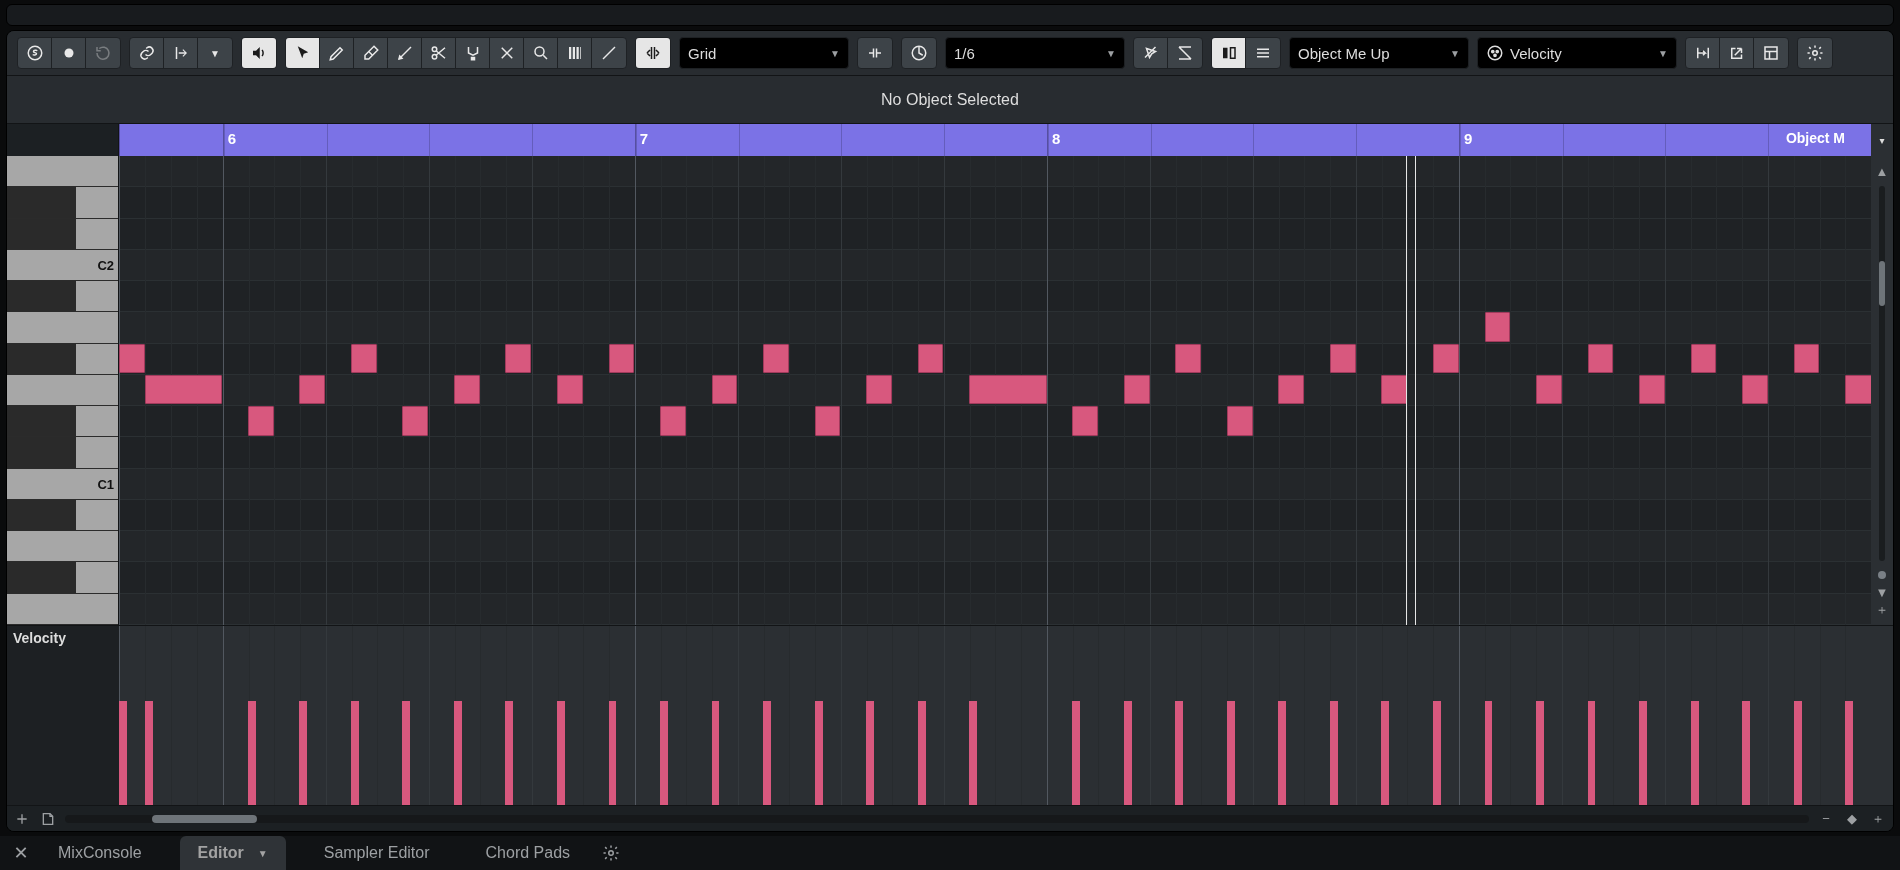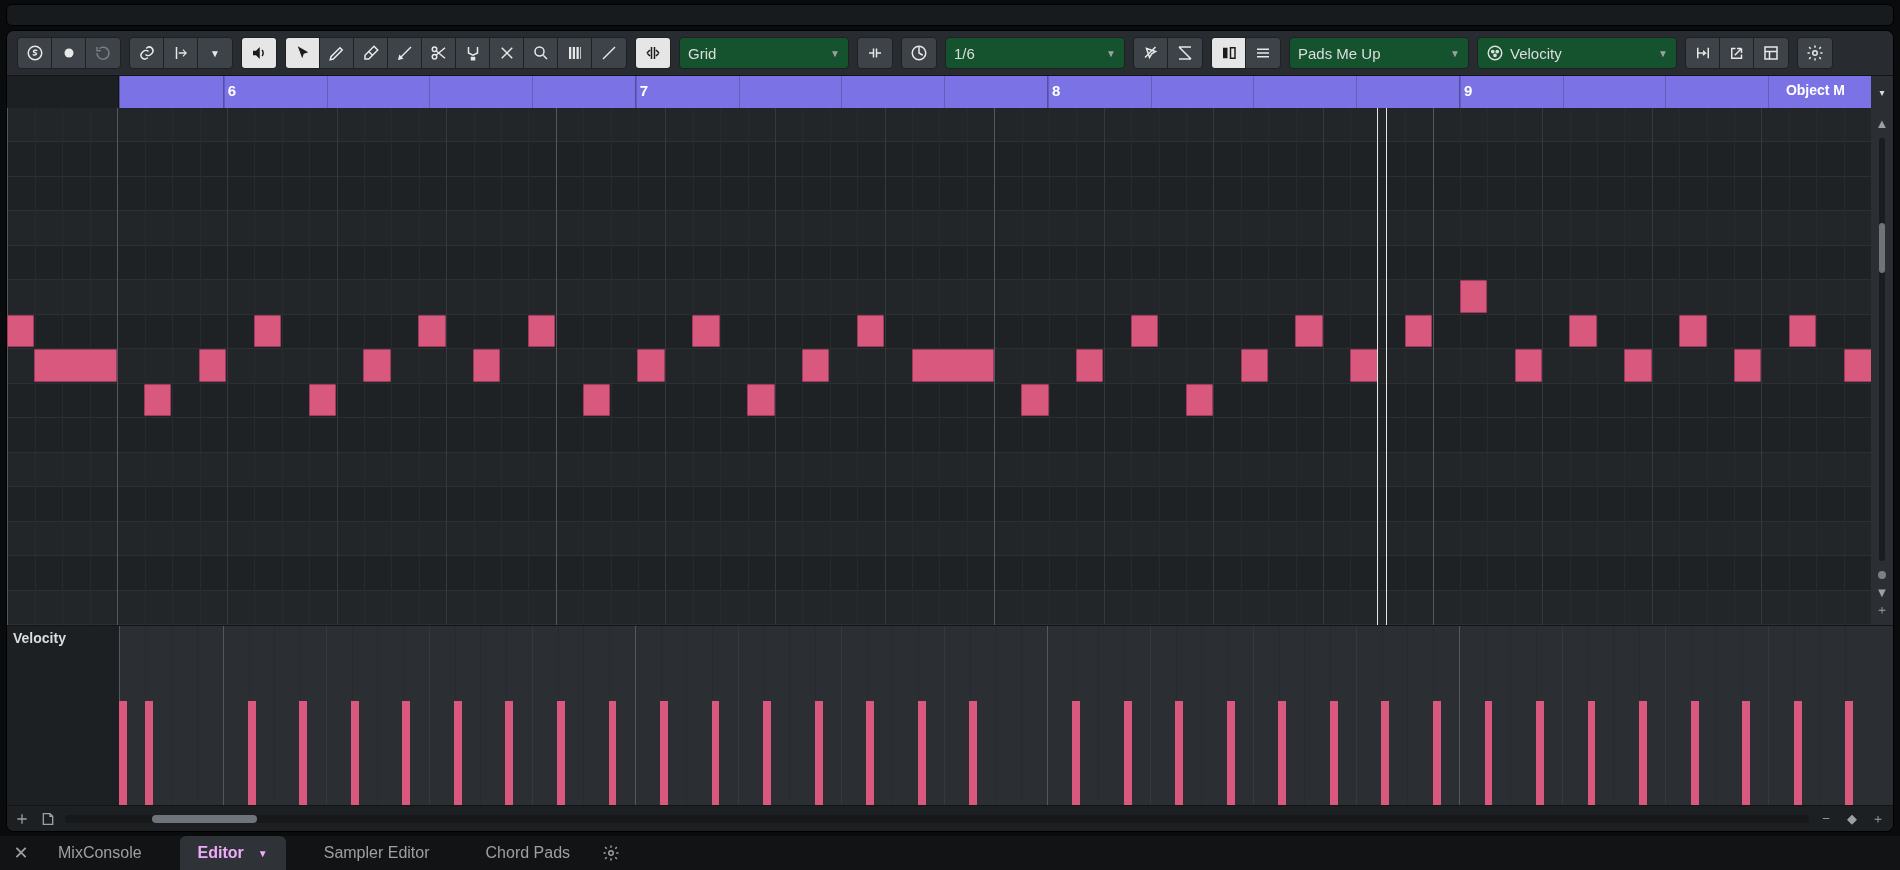--- a/index.html
+++ b/index.html
@@ -85,21 +85,21 @@
     cursor: pointer;
   }
   .btn:last-child { border-right: none; }
   .btn.inactive { opacity: 0.35; }
   .btn.active { background: #e6e6e6; color: #1b1b1b; }
 
   .btn svg { width: 18px; height: 18px; }
 
   .dropdown {
     display: flex; align-items: center;
-    background: #14532d;
+    background: #000000;
     border: 1px solid var(--btn-border);
     border-radius: 4px;
     height: 32px;
     padding: 0 8px;
     gap: 6px;
     cursor: pointer;
     min-width: 0;
   }
   .dropdown .dd-text { flex: 1; color: var(--text); font-size: 15px; }
   .dropdown .dd-caret { font-size: 10px; color: var(--text-dim); }
@@ -375,21 +375,21 @@
   }
   .tab {
     display: flex; align-items: center;
     padding: 0 18px;
     cursor: pointer;
     border-top-left-radius: 6px;
     border-top-right-radius: 6px;
   }
   .tab.active {
     background: #2f3337;
-    color: #f0abfc;
+    color: #a3a3a3;
     font-weight: 600;
     display: flex;
     gap: 14px;
     justify-content: space-between;
   }
   .tab .dd-caret { font-size: 10px; }
   .tab-close {
     width: 30px;
     display:flex;align-items:center;justify-content:center;
     font-size:18px;
@@ -565,21 +565,21 @@
               <rect x="14" y="5" width="6" height="14" fill="none" stroke="currentColor" stroke-width="2"></rect>
             </svg>
           </div>
         <div class="btn">
             <svg viewBox="0 0 24 24" stroke="currentColor" stroke-width="2">
               <path d="M4 7h16M4 12h16M4 17h16"></path>
             </svg>
           </div>
       </div>
       <div class="dropdown" style="width:180px">
-        <span class="dd-text">Pads Me Up</span>
+        <span class="dd-text">Object Me Up</span>
         <span class="dd-caret">▼</span>
       </div>
 
       <div class="dropdown" style="width:200px">
         <span style="display:inline-flex">
           <svg width="18" height="18" viewBox="0 0 24 24" fill="none" stroke="currentColor" stroke-width="2">
               <circle cx="12" cy="12" r="9"></circle>
               <circle cx="9" cy="10" r="1.5" fill="currentColor"></circle>
               <circle cx="15" cy="10" r="1.5" fill="currentColor"></circle>
               <circle cx="12" cy="15" r="1.5" fill="currentColor"></circle>
@@ -613,20 +613,23 @@
         <div class="btn">
             <svg viewBox="0 0 24 24" fill="none" stroke="currentColor" stroke-width="2">
               <circle cx="12" cy="12" r="3"></circle>
               <path d="M12 2v3M12 19v3M4.2 4.2l2.1 2.1M17.7 17.7l2.1 2.1M2 12h3M19 12h3M4.2 19.8l2.1-2.1M17.7 6.3l2.1-2.1"></path>
             </svg>
           </div>
       </div>
 
     </div>
 
+    <div class="info-bar">
+      <span>No Object Selected</span>
+    </div>
 
     <div class="editor-body">
 
       <div class="ruler-row">
         <div class="piano-col-spacer"></div>
         <div class="ruler" id="ruler">
           <div class="bar" style="flex: 0.25 1 0%;"></div>
             <div class="bar" style="flex: 1 1 0%;">
               <span>6</span>
               <div class="beat"></div>
@@ -654,20 +657,41 @@
               <div class="beat"></div>
               <div class="beat"></div>
               <div class="beat"></div>
             </div>
             <span class="ruler-label">Object M</span>
         </div>
         <div class="ruler-scroll">▾</div>
       </div>
 
       <div class="piano-row">
+        <div class="piano" id="piano">
+            <div class="key"></div>
+            <div class="key black"></div>
+            <div class="key black"></div>
+            <div class="key">
+              <span class="klabel">C2</span>
+            </div>
+            <div class="key black"></div>
+            <div class="key"></div>
+            <div class="key black"></div>
+            <div class="key"></div>
+            <div class="key black"></div>
+            <div class="key black"></div>
+            <div class="key">
+              <span class="klabel">C1</span>
+            </div>
+            <div class="key black"></div>
+            <div class="key"></div>
+            <div class="key black"></div>
+            <div class="key"></div>
+          </div>
         <div class="grid" id="grid">
           <div class="grid-rows" id="grid-rows">
               <div class="grow"></div>
               <div class="grow dark"></div>
               <div class="grow dark"></div>
               <div class="grow"></div>
               <div class="grow dark"></div>
               <div class="grow"></div>
               <div class="grow dark"></div>
               <div class="grow"></div>

